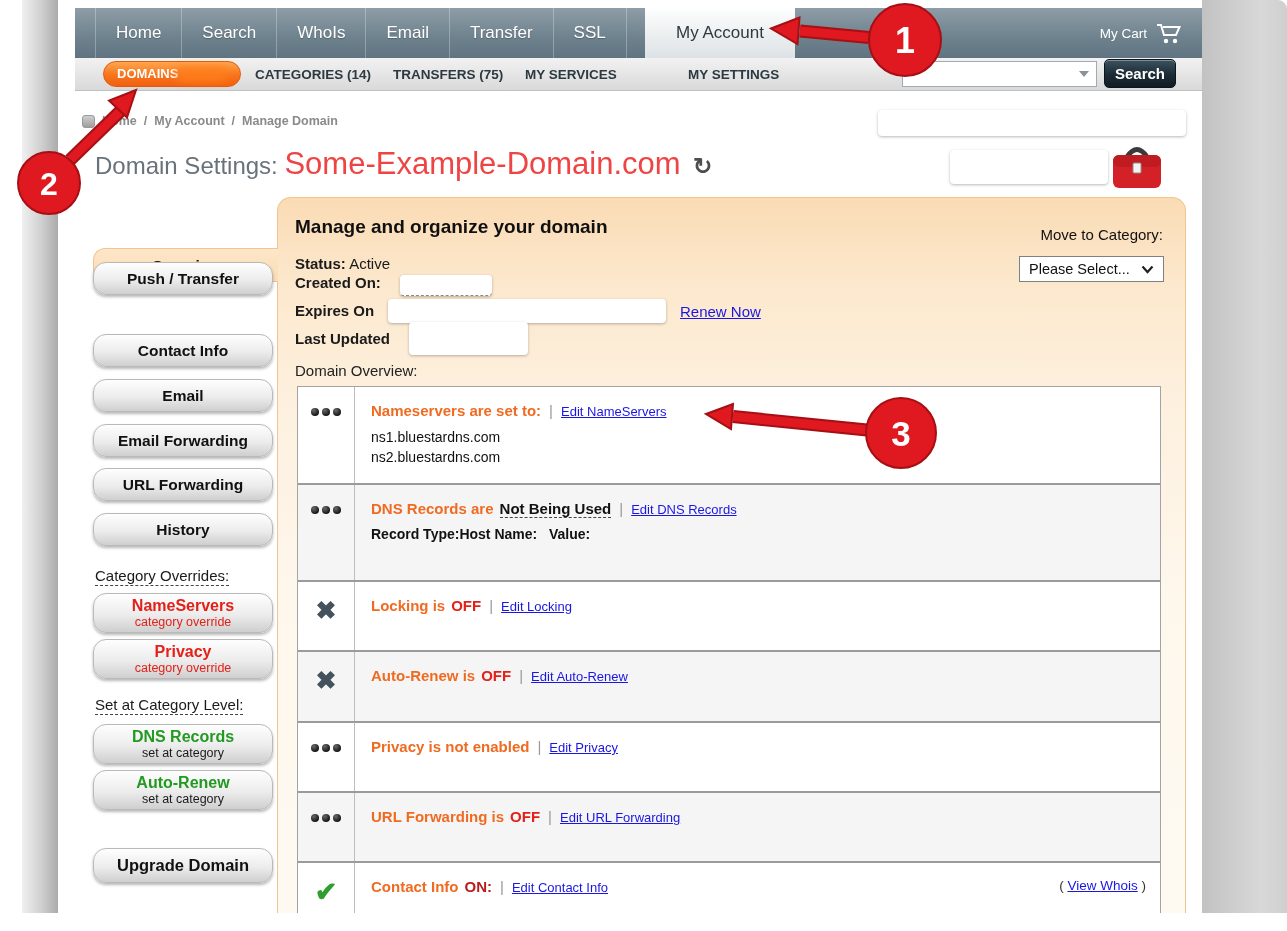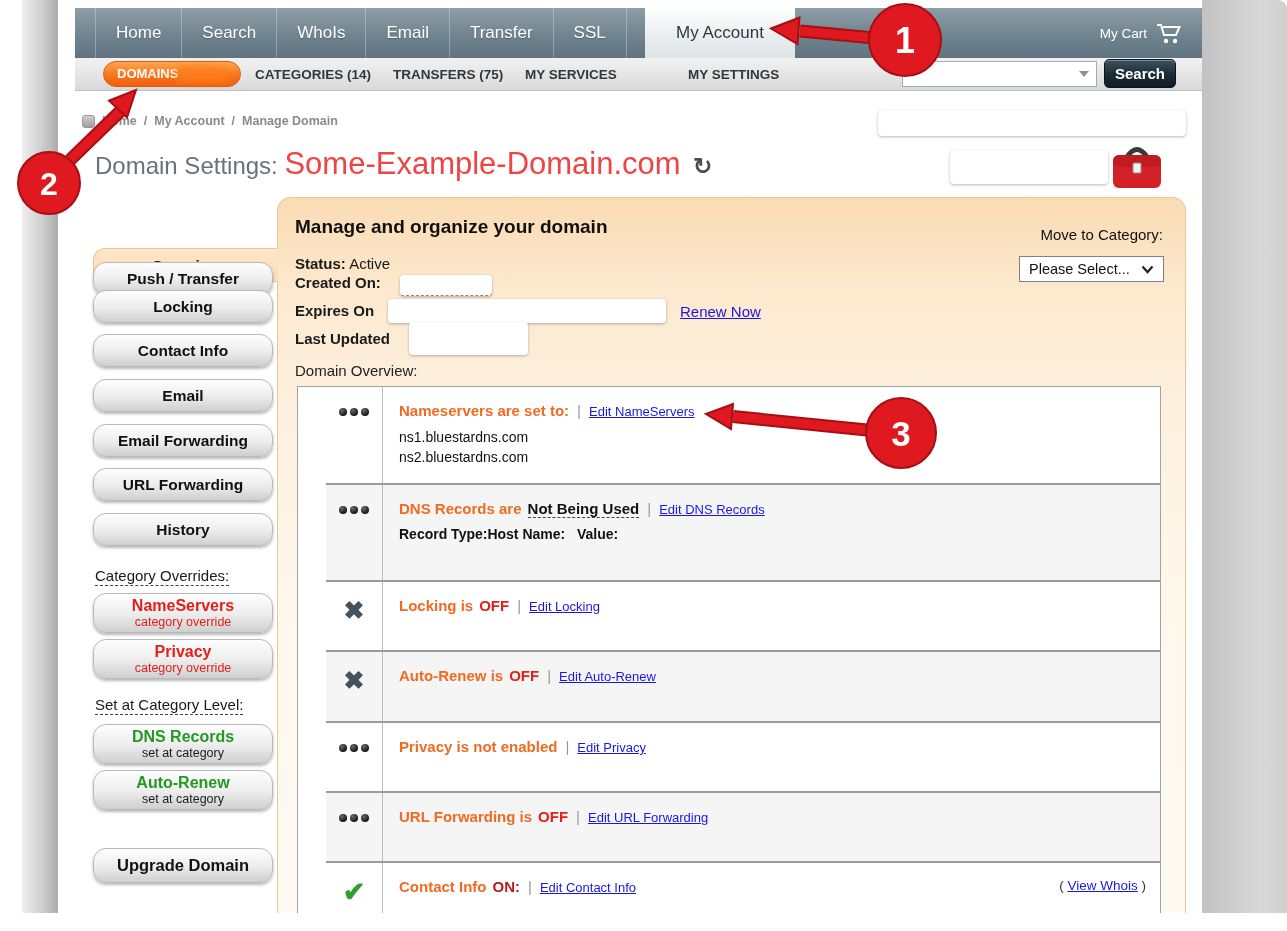--- a/index.html
+++ b/index.html
@@ -102,21 +102,21 @@
   .box-updated { left:409px; top:322px; width:119px; height:33px; }
   .ov-label { left:295px; top:362px; font-size:15px; color:#222; z-index:2; }
 
   .move-label { left:1000px; top:226px; width:163px; text-align:right; font-weight:normal;
     font-size:15px; color:#111; z-index:2; }
   .select { left:1019px; top:256px; width:145px; height:26px; border:1px solid #808080;
     background:#fff; display:flex; align-items:center; justify-content:space-between;
     padding:0 9px; font-size:14.5px; color:#111; z-index:2; }
 
   
-  .otable { left:297px; top:386px; width:864px; border:1px solid #a3a3a3; background:#fff; z-index:2;padding-left:28px; }
+  .otable { left:297px; top:386px; width:864px; border:1px solid #a3a3a3; background:#fff; z-index:2; }
   .trow { position:relative; display:flex; background:#fff; }
   .trow + .trow { border-top:2px solid #9b9b9b; }
   .trow.alt { background:#f5f5f5; }
   .r1{height:96px;} .r2{height:97px;} .r3{height:70px;} .r4{height:71px;}
   .r5{height:70px;} .r6{height:70px;} .r7{height:62px;}
   .ticon { width:57px; border-right:1px solid #bdbdbd; display:flex;
     justify-content:center; align-items:flex-start; padding-top:17px; flex-shrink:0; }
   .tbody { flex:1; padding:15px 14px 0 16px; font-size:15px; position:relative; }
   .row-head { display:flex; align-items:baseline; }
   .t-title { color:#f06b21; font-weight:bold; }
@@ -202,21 +202,20 @@
     <path d="M17 15 q10 -15 20 0" fill="none" stroke="#3a3a3a" stroke-width="5" stroke-linecap="round"></path>
     <rect x="3" y="13" width="48" height="33" rx="6" fill="#d42027"></rect>
     <rect x="3" y="13" width="48" height="12" rx="6" fill="#c11b22"></rect>
     <rect x="23" y="21" width="8" height="10" rx="1" fill="#f3f3f3" stroke="#8e8e8e"></rect>
   </svg>
 
   <div class="abs panel"></div>
 
   <div class="abs sb-active">Overview</div>
   <div class="abs sbtn sb1">Push / Transfer</div>
-  <div class="abs sbtn sb2">Locking</div>
   <div class="abs sbtn sb3">Contact Info</div>
   <div class="abs sbtn sb4">Email</div>
   <div class="abs sbtn sb5">Email Forwarding</div>
   <div class="abs sbtn sb6">URL Forwarding</div>
   <div class="abs sbtn sb7">History</div>
 
   <div class="abs sb-h h-ov">
     <span>Category Overrides:</span>
   </div>
   <div class="abs sbtn2 ov1">

